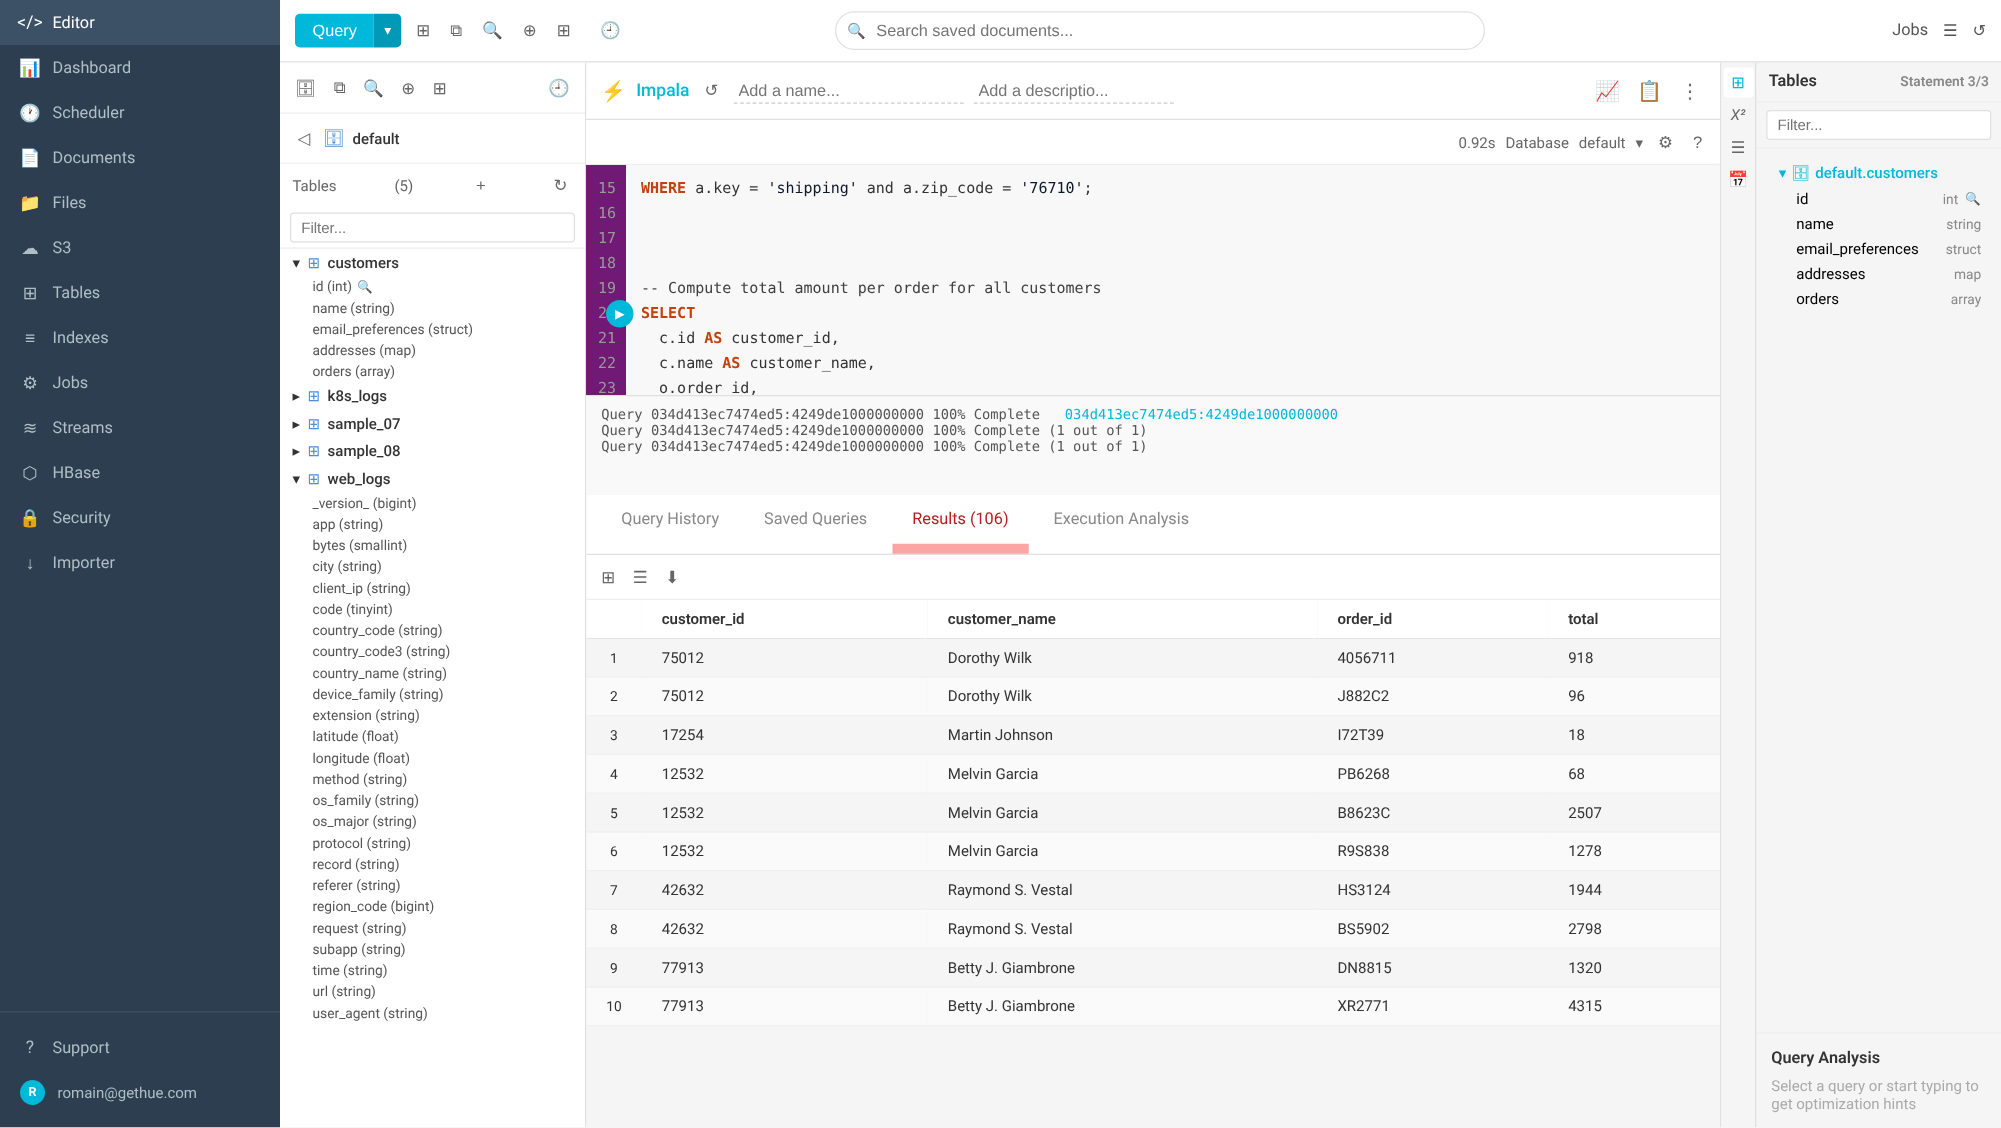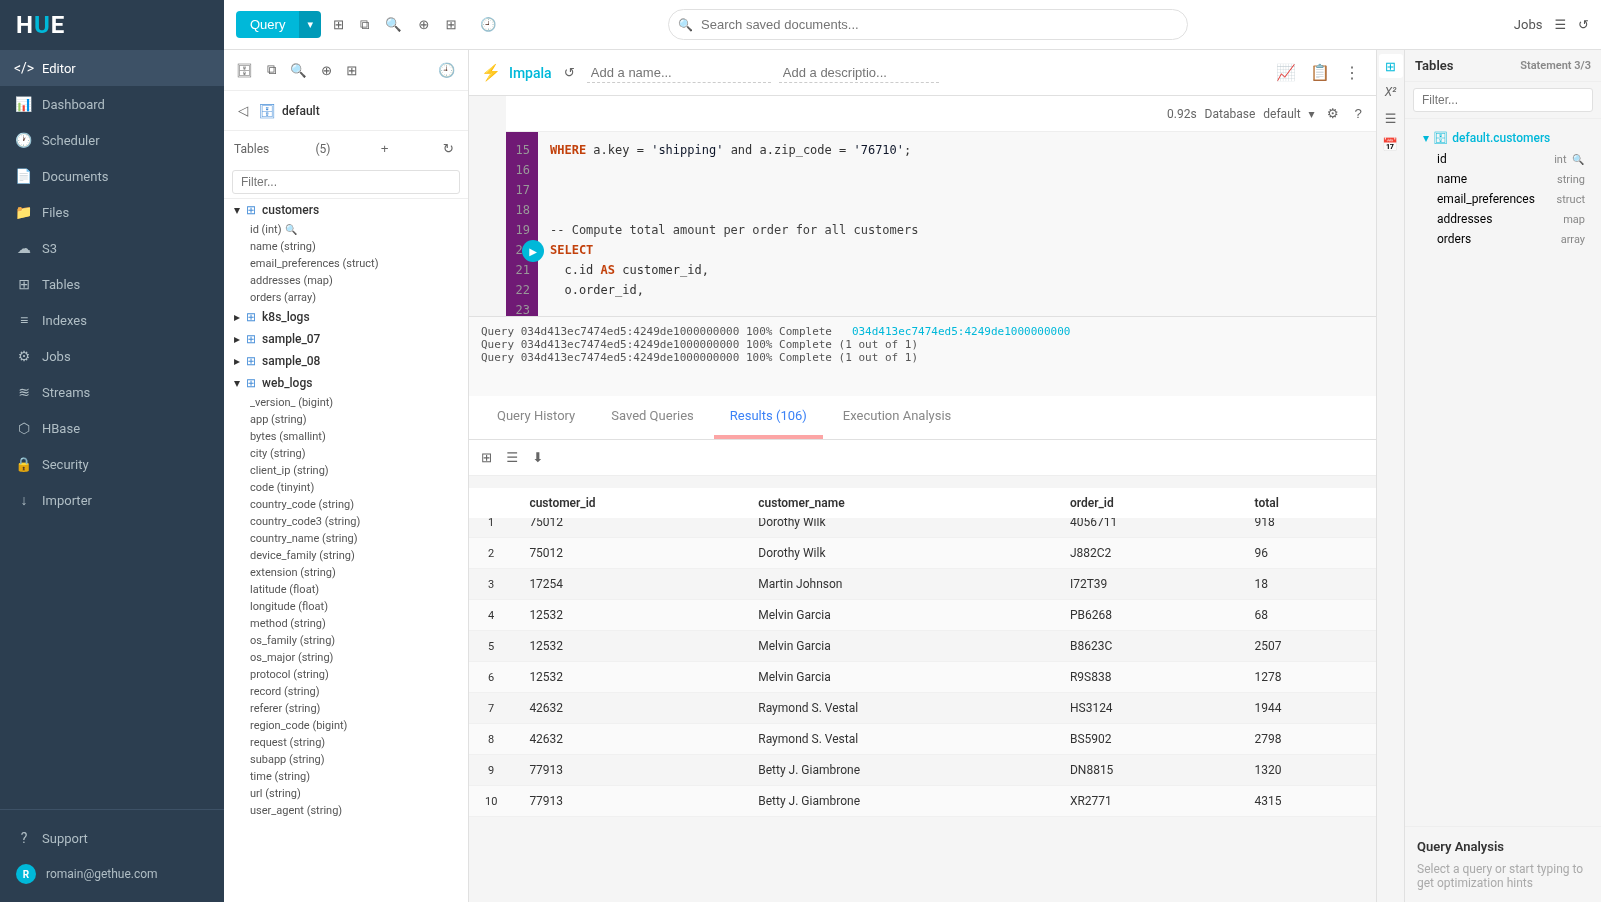--- a/index.html
+++ b/index.html
@@ -69,25 +69,25 @@
     .run-btn { background: #00b8d9; border: none; border-radius: 50%; width: 22px; height: 22px; color: white; cursor: pointer; display: flex; align-items: center; justify-content: center; font-size: 10px; }
 
     
     .query-log { background: #f9f9f9; border-top: 1px solid #e0e0e0; padding: 8px 12px; font-size: 11px; font-family: monospace; color: #555; height: 80px; overflow-y: auto; }
     .query-log-link { color: #00b8d9; text-decoration: none; cursor: pointer; }
 
     
     .results-panel { flex: 1; display: flex; flex-direction: column; overflow: hidden; }
     .results-tabs { display: flex; border-bottom: 1px solid #e0e0e0; background: white; padding: 0 12px; gap: 4px; }
     .results-tab { padding: 12px 16px; font-size: 13px; color: #888; cursor: pointer; border-bottom: 2px solid transparent; }
-    .results-tab.active { color: #3b82f6; border-bottom: 4px solid #fca5a5; }
+    .results-tab.active { color: #b91c1c; border-bottom: 8px solid #fca5a5; }
     .results-toolbar { padding: 6px 8px; display: flex; align-items: center; gap: 6px; background: white; border-bottom: 1px solid #eee; }
     .results-table-wrapper { flex: 1; overflow: auto; }
     .results-table { width: 100%; border-collapse: collapse; font-size: 12px; }
-    .results-table th { background: white; padding: 8px 16px; text-align: left; font-weight: 600; color: #333; border-bottom: 1px solid #e0e0e0; position: sticky; top: 12px; font-size: 12px; }
+    .results-table th { background: white; padding: 8px 16px; text-align: left; font-weight: 600; color: #333; border-bottom: 1px solid #e0e0e0; position: sticky; top: 0; font-size: 12px; }
     .results-table td { padding: 8px 16px; border-bottom: 1px solid #f0f0f0; color: #333; }
     .results-table tr:nth-child(even) { background: #fafafa; }
     .row-num { color: #999; font-size: 11px; width: 30px; text-align: center; padding: 8px 4px; border-bottom: 1px solid #f0f0f0; }
     .right-panel-tabs { display: flex; flex-direction: column; background: #f5f5f5; border-right: 1px solid #e0e0e0; width: 28px; flex-shrink: 0; padding-top: 4px; gap: 2px; align-items: center; }
     .right-tab-icon { width: 24px; height: 24px; display: flex; align-items: center; justify-content: center; cursor: pointer; border-radius: 3px; color: #666; font-size: 13px; }
     .right-tab-icon.active { background: white; color: #00b8d9; }
     .right-panel-content { flex: 1; overflow: hidden; display: flex; flex-direction: column; }
     .right-panel-header { padding: 8px 10px; font-size: 13px; font-weight: 600; color: #333; border-bottom: 1px solid #eee; display: flex; justify-content: space-between; align-items: center; }
     .right-panel-filter { padding: 6px 8px; border-bottom: 1px solid #eee; }
     .right-panel-filter input { width: 100%; padding: 4px 8px; border: 1px solid #e0e0e0; border-radius: 3px; font-size: 12px; outline: none; }
@@ -104,25 +104,20 @@
     .right-container { display: flex; width: 225px; flex-shrink: 0; border-left: 1px solid #e0e0e0; }
 
     .collapse-btn { margin-left: auto; color: #999; cursor: pointer; background: none; border: none; font-size: 14px; }
 
     .db-name { font-weight: 500; }
   </style>
 </head>
 <body>
 
 <div class="sidebar">
-  <div class="sidebar-logo">
-    <div class="sidebar-logo-text">
-      H<span>U</span>E
-    </div>
-  </div>
   <div class="sidebar-nav">
     <div class="sidebar-item active">
       <span class="sidebar-item-icon">&lt;/&gt;</span>
       <span>Editor</span>
     </div>
     <div class="sidebar-item">
       <span class="sidebar-item-icon">📊</span>
       <span>Dashboard</span>
     </div>
     <div class="sidebar-item">
@@ -380,21 +375,21 @@
         <button class="icon-btn">↺</button>
         <input class="editor-name-input" type="text" placeholder="Add a name..." style="">
         <input class="editor-name-input" type="text" style="width: 160px;" placeholder="Add a descriptio...">
         <div class="editor-actions">
           <button class="icon-btn" style="font-size:16px;">📈</button>
           <button class="icon-btn" style="font-size:16px;">📋</button>
           <button class="icon-btn" style="font-size:16px;">⋮</button>
         </div>
       </div>
 
-      <div class="code-editor" style="flex: 0 0 220px; margin-left: 37px;">
+      <div class="code-editor" style="flex: 0 0 220px;">
         <div class="code-header">
           <span>0.92s</span>
           <span>Database</span>
           <span>default</span>
           <span>▾</span>
           <button class="icon-btn">⚙</button>
           <button class="icon-btn">?</button>
         </div>
         <div class="code-body">
           <div class="line-numbers">
@@ -412,20 +407,21 @@
           <div class="code-lines">
             <div class="code-line"><span class="kw">WHERE</span> a.key = <span class="str">'shipping'</span> and a.zip_code = <span class="str">'76710'</span>;</div>
             <div class="code-line"></div>
             <div class="code-line"></div>
             <div class="code-line"></div>
             <div class="code-line"><span class="cmt">-- Compute total amount per order for all customers</span></div>
             <div class="code-line" style="position:relative;"><span class="kw">SELECT</span>
               <button class="run-btn" style="position:absolute; left:-28px; top:0;">▶</button>
             </div>
             <div class="code-line">  c.id <span class="kw">AS</span> customer_id,</div>
+            <div class="code-line">  c.name <span class="kw">AS</span> customer_name,</div>
             <div class="code-line">  o.order_id,</div>
 
           </div>
         </div>
       </div>
 
       <div class="query-log">
         <div>Query 034d413ec7474ed5:4249de1000000000 100% Complete &nbsp;&nbsp;<a class="query-log-link">034d413ec7474ed5:4249de1000000000</a></div>
         <div>Query 034d413ec7474ed5:4249de1000000000 100% Complete (1 out of 1)</div>
         <div>Query 034d413ec7474ed5:4249de1000000000 100% Complete (1 out of 1)</div>

